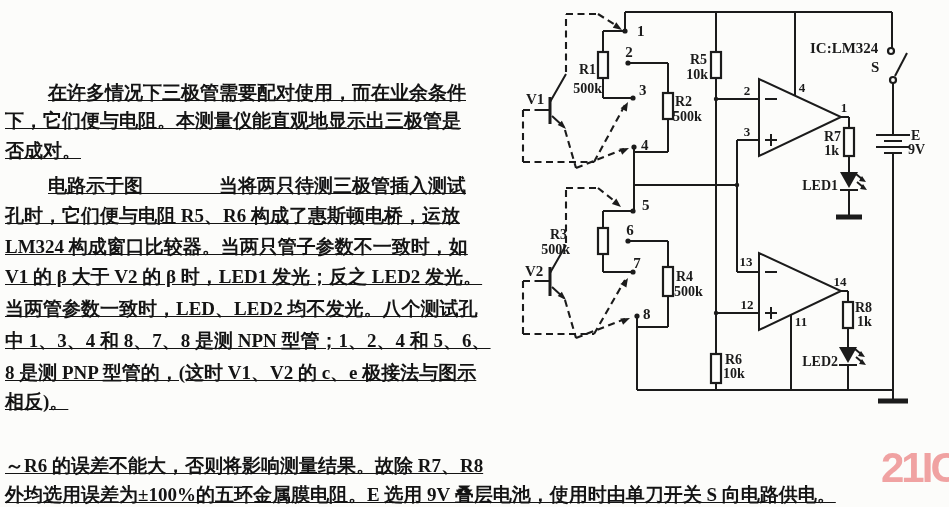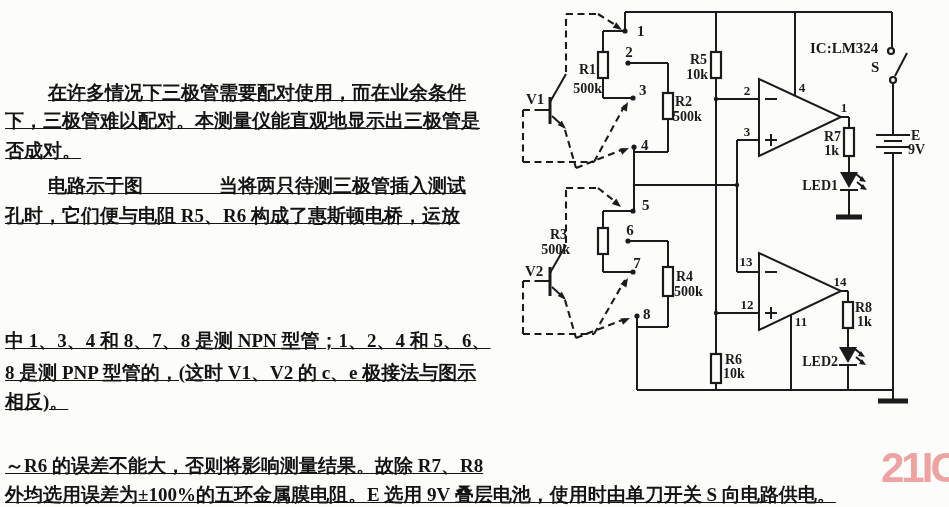--- a/index.html
+++ b/index.html
@@ -30,24 +30,27 @@
       font-weight:bold;}
   .wm-com{font-family:"Liberation Serif",serif;font-style:italic;font-weight:bold;
       font-size:20px;line-height:18px;color:#ec8f8f;margin-top:1px;}
 </style>
 </head>
 <body>
 
 <div id="page">
 
   <div class="tl" style="left:48px;top:82px">在许多情况下三极管需要配对使用，而在业余条件</div>
-  <div class="tl" style="left:5px;top:110px">下，三极管难以配对。本测量仪能直观地显示出三极管是</div>
+  <div class="tl" style="left:5px;top:110px">下，它们便与电阻。本测量仪能直观地显示出三极管是</div>
   <div class="tl" style="left:5px;top:140px">否成对。</div>
   <div class="tl" style="left:48px;top:175px">电路示于图　　　　当将两只待测三极管插入测试</div>
   <div class="tl" style="left:5px;top:205px">孔时，它们便与电阻 R5、R6 构成了惠斯顿电桥，运放</div>
+  <div class="tl" style="left:5px;top:236px">LM324 构成窗口比较器。当两只管子参数不一致时，如</div>
+  <div class="tl" style="left:5px;top:266px">V1 的 β 大于 V2 的 β 时，LED1 发光；反之 LED2 发光。</div>
+  <div class="tl" style="left:5px;top:298px">当两管参数一致时，LED、LED2 均不发光。八个测试孔</div>
   <div class="tl" style="left:5px;top:330px">中 1、3、4 和 8、7、8 是测 NPN 型管；1、2、4 和 5、6、</div>
   <div class="tl" style="left:5px;top:362px">8 是测 PNP 型管的，(这时 V1、V2 的 c、e 极接法与图示</div>
   <div class="tl" style="left:5px;top:391px">相反)。</div>
   <div class="tl" style="left:5px;top:455px">～R6 的误差不能大，否则将影响测量结果。故除 R7、R8</div>
   <div class="tl" style="left:5px;top:484px">外均选用误差为±100%的五环金属膜电阻。E 选用 9V 叠层电池，使用时由单刀开关 S 向电路供电。</div>
 
   <svg id="schematic" width="949" height="507" viewBox="0 0 949 507">
 
     <g>
       <path class="w" d="M625,12 H892 M892,12 V48"></path>

